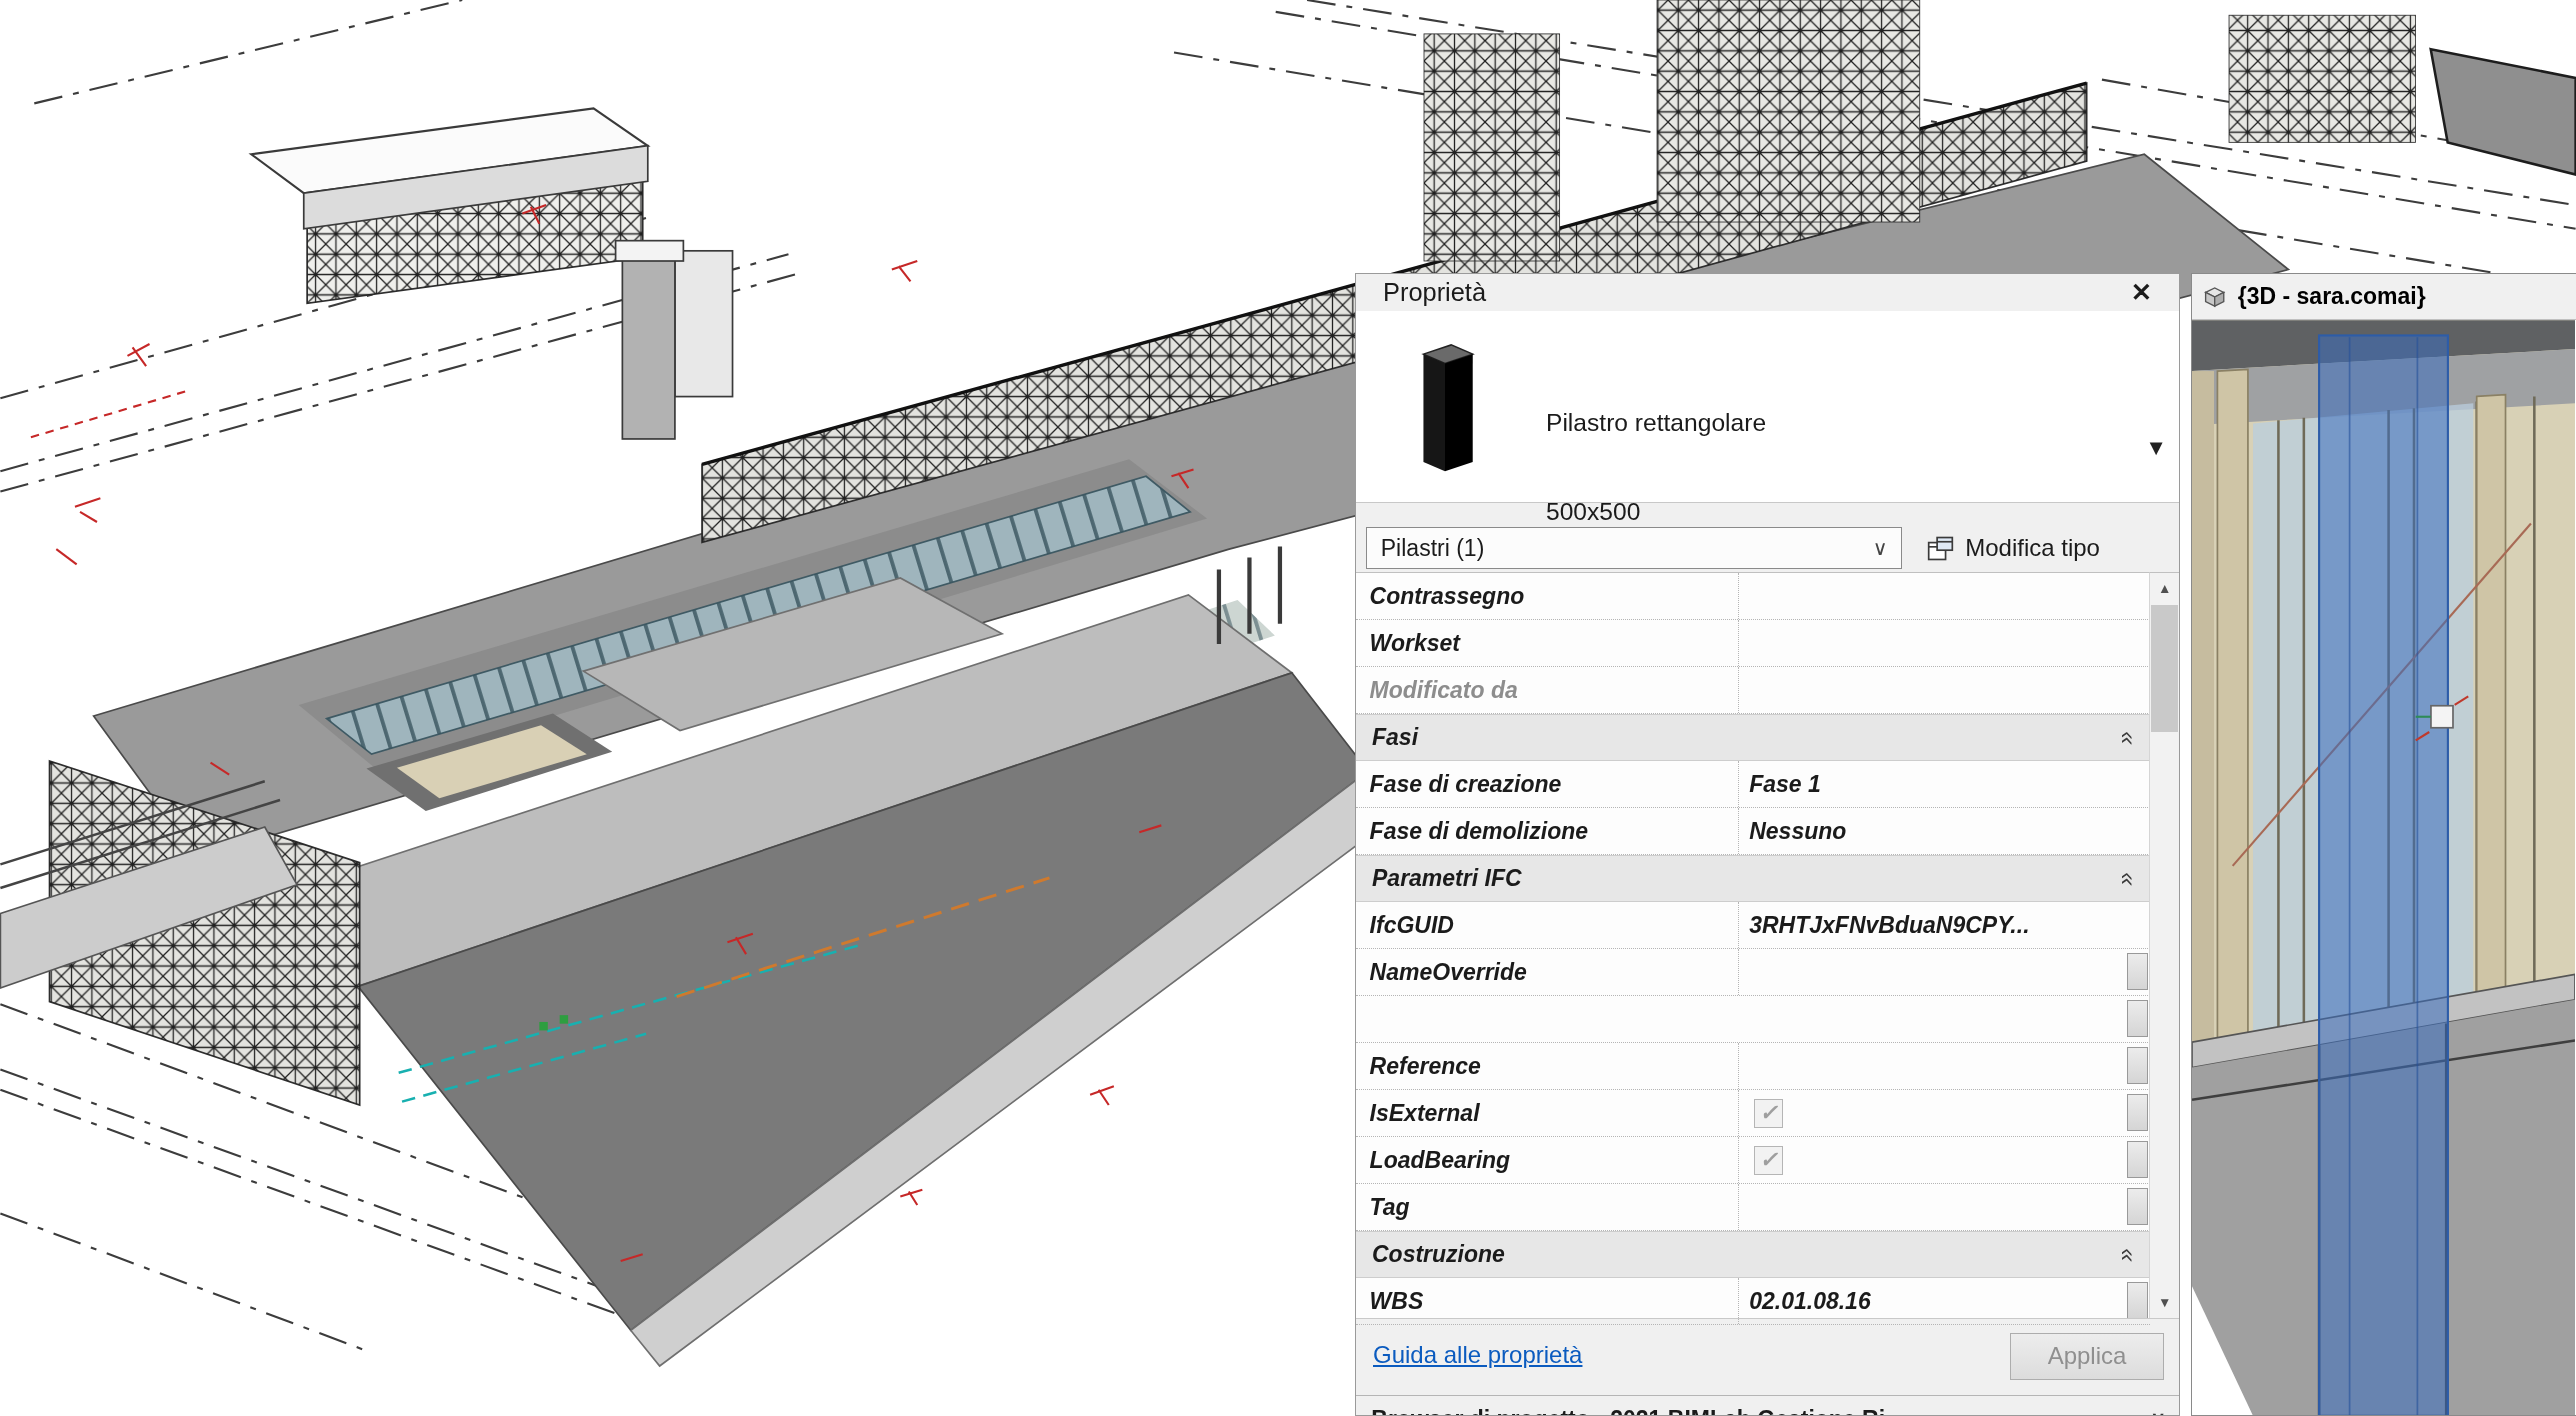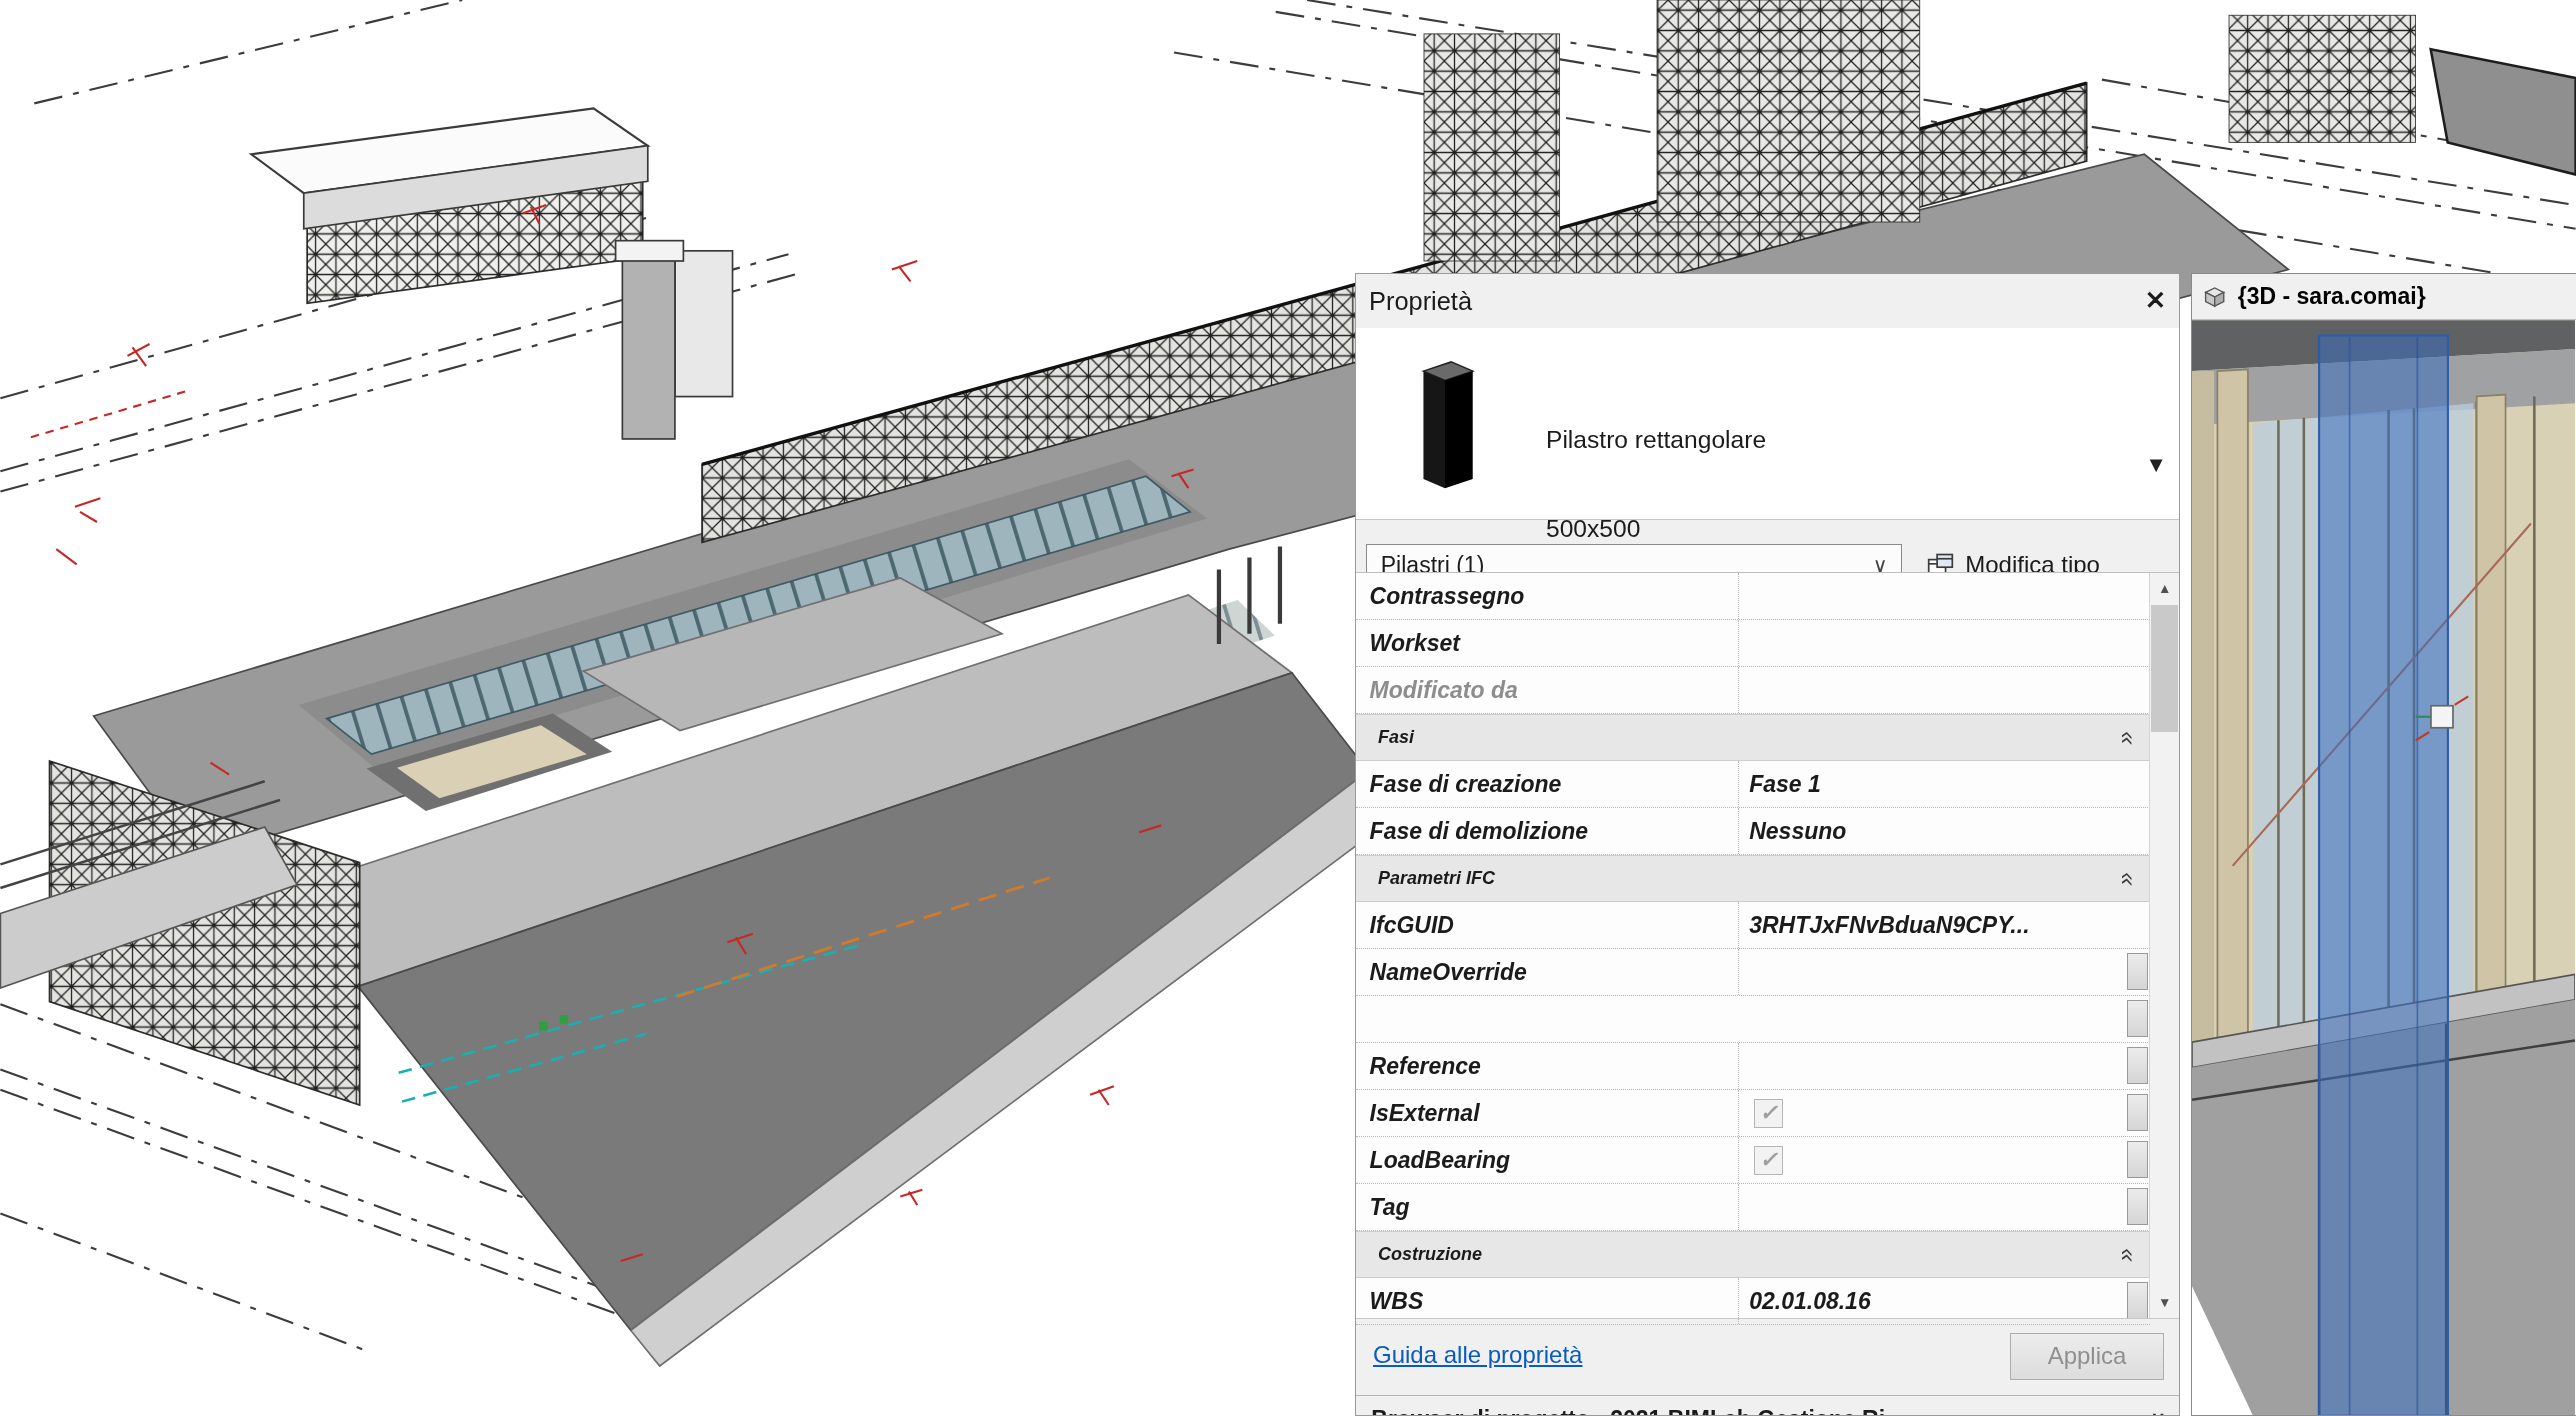--- a/index.html
+++ b/index.html
@@ -8,21 +8,21 @@
 
   
   #model-viewport { position:absolute; left:0; top:0; width:2576px; height:1416px; }
   #model-viewport svg { display:block; }
 
   
   #props {
     position:absolute; left:1355px; top:273px; width:825px; height:1143px;
     background:#f0f0f0; border:0.8px solid #9a9a9a; overflow:hidden; color:#1b1b1b; z-index:5;
   }
-  .props-title { height:54px; display:flex; align-items:center; padding:0 13px; font-size:25.4px; }
+  .props-title { height:37px; display:flex; align-items:center; padding:0 27px; font-size:25.4px; }
   .props-close { margin-left:auto; font-size:25.4px; font-weight:700; cursor:pointer; line-height:1; }
 
   .type-box { position:relative; height:192px; background:#fff; border-bottom:0.8px solid #c8c8c8; }
   .thumb { position:absolute; left:12px; top:13.6px; width:154px; height:163px; background:#fff; }
   .type-name { position:absolute; left:190px; top:98px; font-size:24.6px; }
   .type-size { position:absolute; left:190px; top:139px; font-size:24.6px;margin-top:48px; }
   .type-arrow { position:absolute; right:12px; top:124px; font-size:22px; color:#222; }
 
   .combo-row { position:relative; height:38px;margin-top:20px; }
   .combo {
@@ -32,21 +32,21 @@
   }
   .combo-chev { margin-left:auto; font-size:20.3px; color:#444; }
   .edit-type { position:absolute; left:570px; top:4.2px; height:42px; display:flex; align-items:center; gap:10.2px; font-size:24px; cursor:pointer; }
 
   .grid { position:absolute; left:0; top:298px; width:794px; height:746px; background:#fdfdfd; border-top:0.8px solid #c0c0c0; }
   .prow { position:relative; display:flex; height:47px; border-bottom:1.7px dotted #b5b5b5; align-items:stretch;font-style:italic; }
   .plabel { width:383px; padding-left:13.6px; display:flex; align-items:center; font-size:23px; font-weight:700; border-right:1.7px dotted #b5b5b5; white-space:nowrap; overflow:hidden; }
   .plabel.dim { color:#8d8d8d; }
   .pvalue { flex:1; position:relative; display:flex; align-items:center; padding-left:10.2px; font-size:23px; font-weight:600; white-space:nowrap; overflow:hidden; }
   .prow.section { background:#e7e7e7; border-top:0.8px solid #cdcdcd; border-bottom:0.8px solid #cdcdcd; }
-  .prow.section .slabel { flex:1; padding-left:22px; display:flex; align-items:center; font-size:18px; font-weight:700; }
+  .prow.section .slabel { flex:1; padding-left:16px; display:flex; align-items:center; font-size:23px; font-weight:700; }
   .chev { display:inline-block; transform:rotate(90deg); font-size:24px; color:#3c3c3c; margin-right:15.3px; align-self:center; }
   .pbtn { position:absolute; right:2.5px; top:4.2px; width:20.3px; height:37px; background:linear-gradient(#ececec,#d5d5d5); border:0.8px solid #999; }
   .chk { width:29px; height:29px; border:1.7px solid #b5b5b5; background:#f2f2f2; color:#9f9f9f; font-size:22px; display:flex; align-items:center; justify-content:center; margin-left:5.1px; }
 
   .scrollbar { position:absolute; right:0; top:298px; width:30.5px; height:746px; background:#f2f2f2; border-left:0.8px solid #d5d5d5; border-top:0.8px solid #c0c0c0; }
   .scroll-btn { position:absolute; left:0; width:30.5px; height:30.5px; display:flex; align-items:center; justify-content:center; font-size:13.6px; color:#505050; background:#f2f2f2; }
   .scroll-up { top:0; }
   .scroll-down { bottom:0; }
   .scroll-thumb { position:absolute; left:1.7px; top:32px; width:27px; height:127px; background:#c9c9c9; }
 

